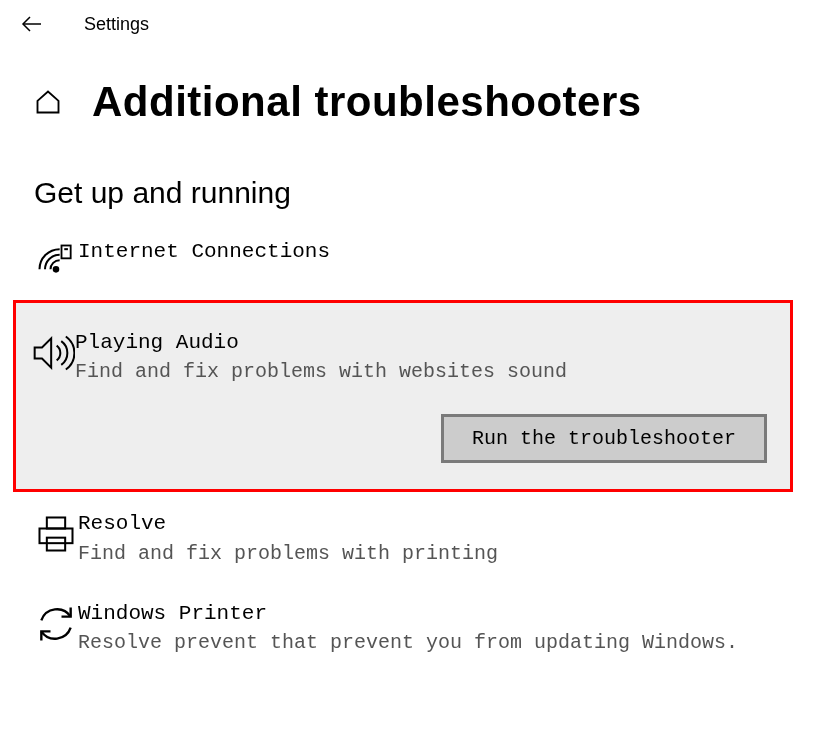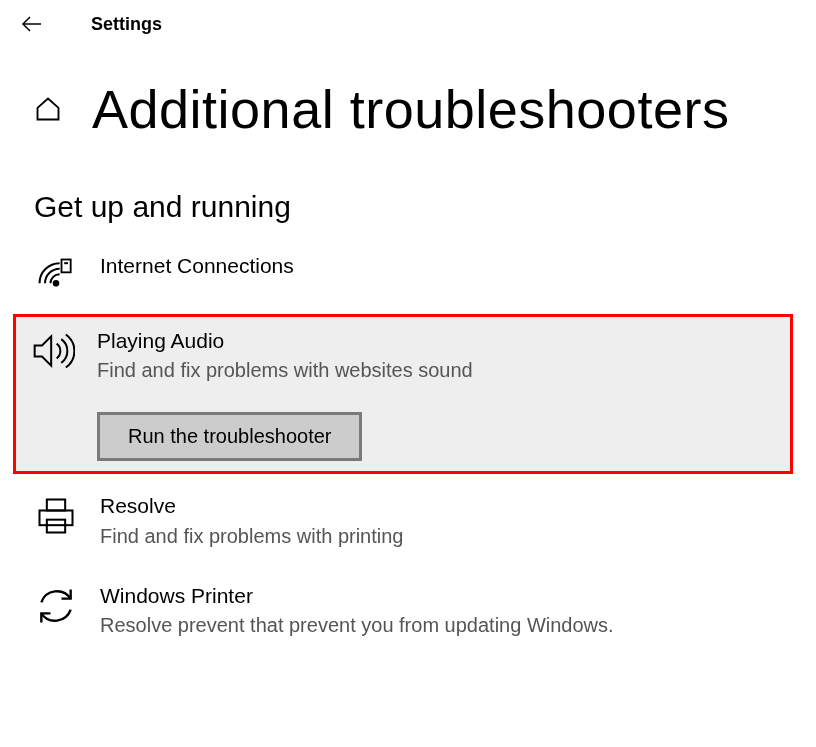--- a/index.html
+++ b/index.html
@@ -20,51 +20,50 @@
   .back-arrow {
     width: 24px;
     height: 24px;
     cursor: pointer;
     display: flex;
     align-items: center;
     justify-content: center;
   }
   .top-bar-title {
     font-size: 18px;
-    font-weight: 700;
-    margin-left: 7px;
+    font-weight: 400;
   }
   .header-row {
     display: flex;
     align-items: center;
     gap: 30px;
     padding: 30px 34px 10px 34px;
   }
   .home-icon {
     width: 28px;
     height: 28px;
     display: flex;
     align-items: center;
     justify-content: center;
   }
   .page-title {
-    font-size: 54px;
-    font-weight: 400;
+    font-size: 42px;
+    font-weight: 700;
     letter-spacing: 0.5px;
   }
   .section-title {
     font-size: 30px;
     font-weight: 400;
     padding: 40px 20px 10px 34px;
   }
   .item {
     display: flex;
-    gap: 22px;
     padding: 14px 18px;
     margin: 4px 16px 4px 16px;
+    font-family: Liberation Mono, monospace;
   }
   .item-icon {
     width: 44px;
     height: 44px;
     flex-shrink: 0;
     display: flex;
     align-items: flex-start;
     justify-content: center;
     padding-top: 2px;
   }
@@ -79,25 +78,26 @@
   }
   .item-desc {
     font-size: 20px;
     color: #555;
     line-height: 1.4;
     margin-top: 2px;
   }
   .item.selected {
     background: #eeeeee;
     border: 3px solid #ff0000;
-    padding: 10px 15px;
+    padding: 26px 15px;
     margin: 4px 23px 4px 13px;
   }
   .item-action-row {
     display: flex;
+    justify-content: flex-end;
     margin-top: 28px;
     padding-right: 8px;
   }
   .run-button {
     background: #cccccc;
     border: 3px solid #7a7a7a;
     padding: 10px 28px;
     font-size: 20px;
     font-family: inherit;
     cursor: pointer;

